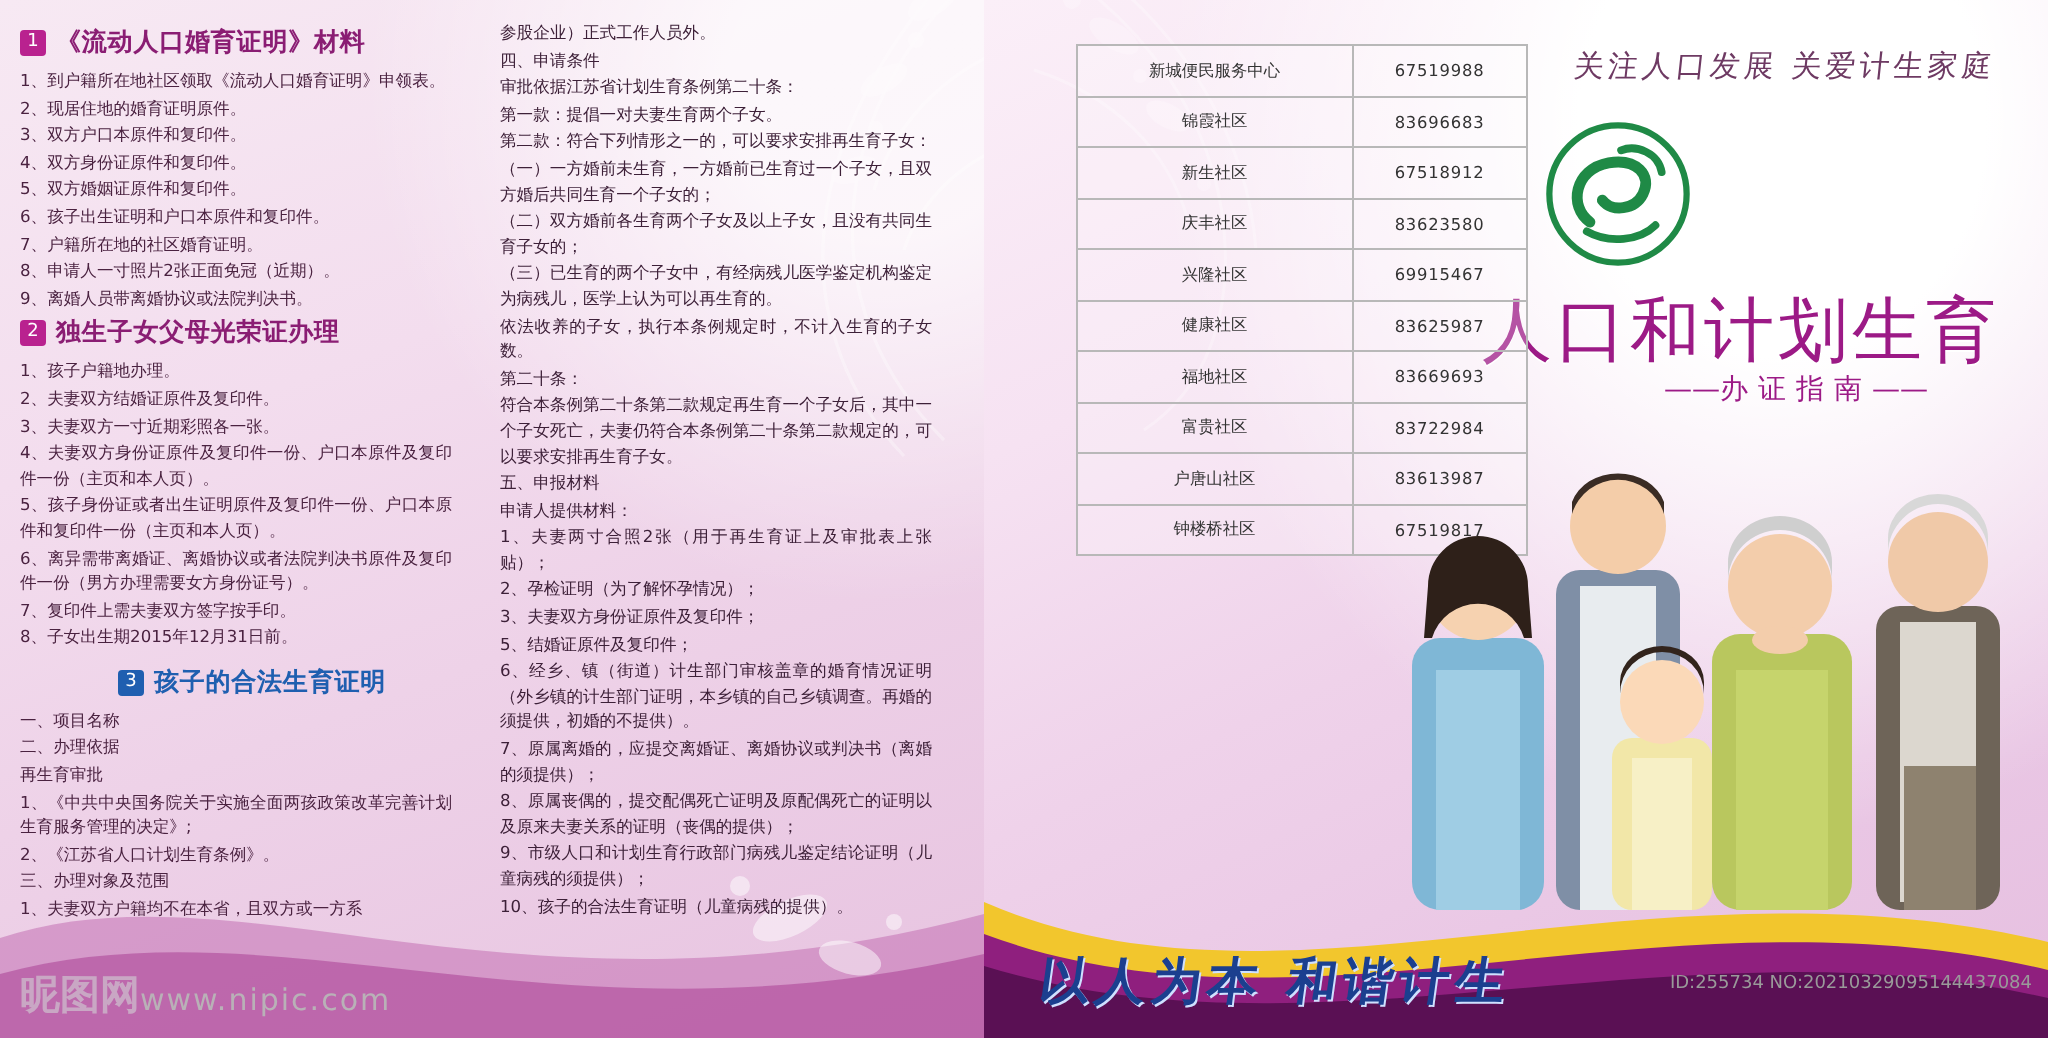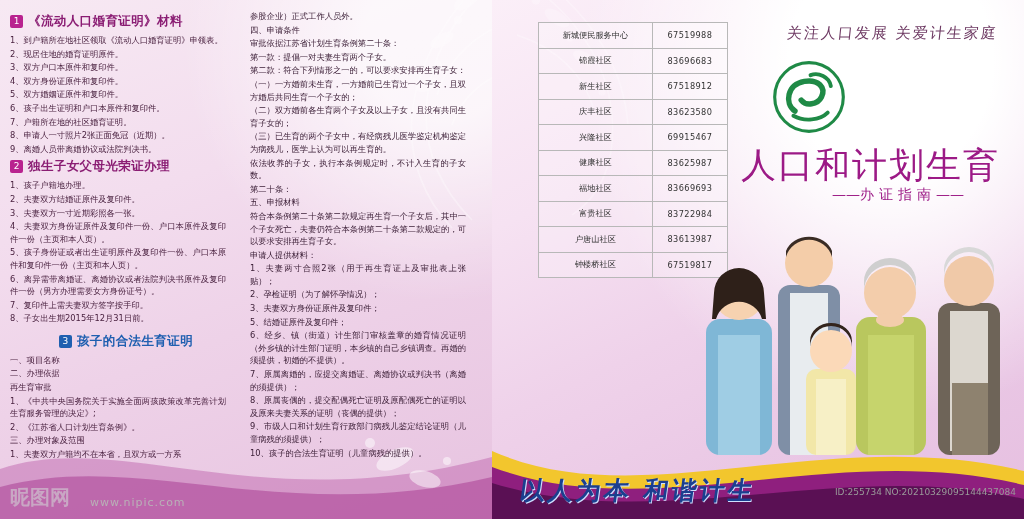--- a/index.html
+++ b/index.html
@@ -79,21 +79,21 @@
   }
   .sub-title{
     position:absolute;top:186px;right:60px;
     font-size:14px;color:#9c1a86;letter-spacing:5px;
     font-family:"DejaVu Serif","Liberation Serif",serif;
   }
   .sub-title .dash{letter-spacing:0;}
 
   
   .contact-table{
-    position:absolute;left:46px;top:22px;width:190px;
+    position:absolute;left:46px;top:22px;width:226px;
     border-collapse:collapse;
     background:rgba(255,255,255,0);
   }
   .contact-table td{
     border:1px solid #b8b8b8;
     height:24.5px;
     font-size:8.2px;color:#333;
     text-align:center;vertical-align:middle;
     padding:0 2px;
     background:rgba(255,255,255,.25);
@@ -113,24 +113,24 @@
     transform:skewX(-8deg);
     text-shadow:1px 1px 0 #cfe0ff;
   }
   .idcode{
     position:absolute;right:8px;bottom:22px;
     font-size:9px;color:#9a9a9a;font-family:"DejaVu Sans",sans-serif;
   }
   
   .watermark{
     position:absolute;left:10px;bottom:8px;z-index:9;
-    display:flex;align-items:flex-end;gap:20px;
+    display:flex;align-items:flex-end;gap:0;
   }
   .wm-logo{font-size:20px;font-weight:bold;color:#c9a7c4;font-family:"DejaVu Serif",serif;}
-  .wm-text{font-size:11px;color:#b9b1b7;letter-spacing:1px;padding-bottom:2px;text-align:right;}
+  .wm-text{font-size:15px;color:#b9b1b7;letter-spacing:1px;padding-bottom:2px;text-align:right;}
 </style>
 </head>
 <body>
 
 <div class="page">
 
   <div class="left-panel">
 
     <svg class="flourish" viewBox="0 0 260 280">
       <g fill="none" stroke="#ffffff" stroke-width="1.6" opacity="0.9">
@@ -209,22 +209,22 @@
         <p class="body">参股企业）正式工作人员外。</p>
         <p class="body">四、申请条件</p>
         <p class="body">审批依据江苏省计划生育条例第二十条：</p>
         <p class="body">第一款：提倡一对夫妻生育两个子女。</p>
         <p class="body">第二款：符合下列情形之一的，可以要求安排再生育子女：</p>
         <p class="body">（一）一方婚前未生育，一方婚前已生育过一个子女，且双方婚后共同生育一个子女的；</p>
         <p class="body">（二）双方婚前各生育两个子女及以上子女，且没有共同生育子女的；</p>
         <p class="body">（三）已生育的两个子女中，有经病残儿医学鉴定机构鉴定为病残儿，医学上认为可以再生育的。</p>
         <p class="body">依法收养的子女，执行本条例规定时，不计入生育的子女数。</p>
         <p class="body">第二十条：</p>
+        <p class="body">符合本条例第二十条第二款规定再生育一个子女后，其中一个子女死亡，夫妻仍符合本条例第二十条第二款规定的，可以要求安排再生育子女。</p>
         <p class="body">五、申报材料</p>
-        <p class="body">符合本条例第二十条第二款规定再生育一个子女后，其中一个子女死亡，夫妻仍符合本条例第二十条第二款规定的，可以要求安排再生育子女。</p>
         <p class="body">申请人提供材料：</p>
         <p class="body">1、夫妻两寸合照2张（用于再生育证上及审批表上张贴）；</p>
         <p class="body">2、孕检证明（为了解怀孕情况）；</p>
         <p class="body">3、夫妻双方身份证原件及复印件；</p>
         <p class="body">5、结婚证原件及复印件；</p>
         <p class="body">6、经乡、镇（街道）计生部门审核盖章的婚育情况证明（外乡镇的计生部门证明，本乡镇的自己乡镇调查。再婚的须提供，初婚的不提供）。</p>
         <p class="body">7、原属离婚的，应提交离婚证、离婚协议或判决书（离婚的须提供）；</p>
         <p class="body">8、原属丧偶的，提交配偶死亡证明及原配偶死亡的证明以及原来夫妻关系的证明（丧偶的提供）；</p>
         <p class="body">9、市级人口和计划生育行政部门病残儿鉴定结论证明（儿童病残的须提供）；</p>
         <p class="body">10、孩子的合法生育证明（儿童病残的提供）。</p>

